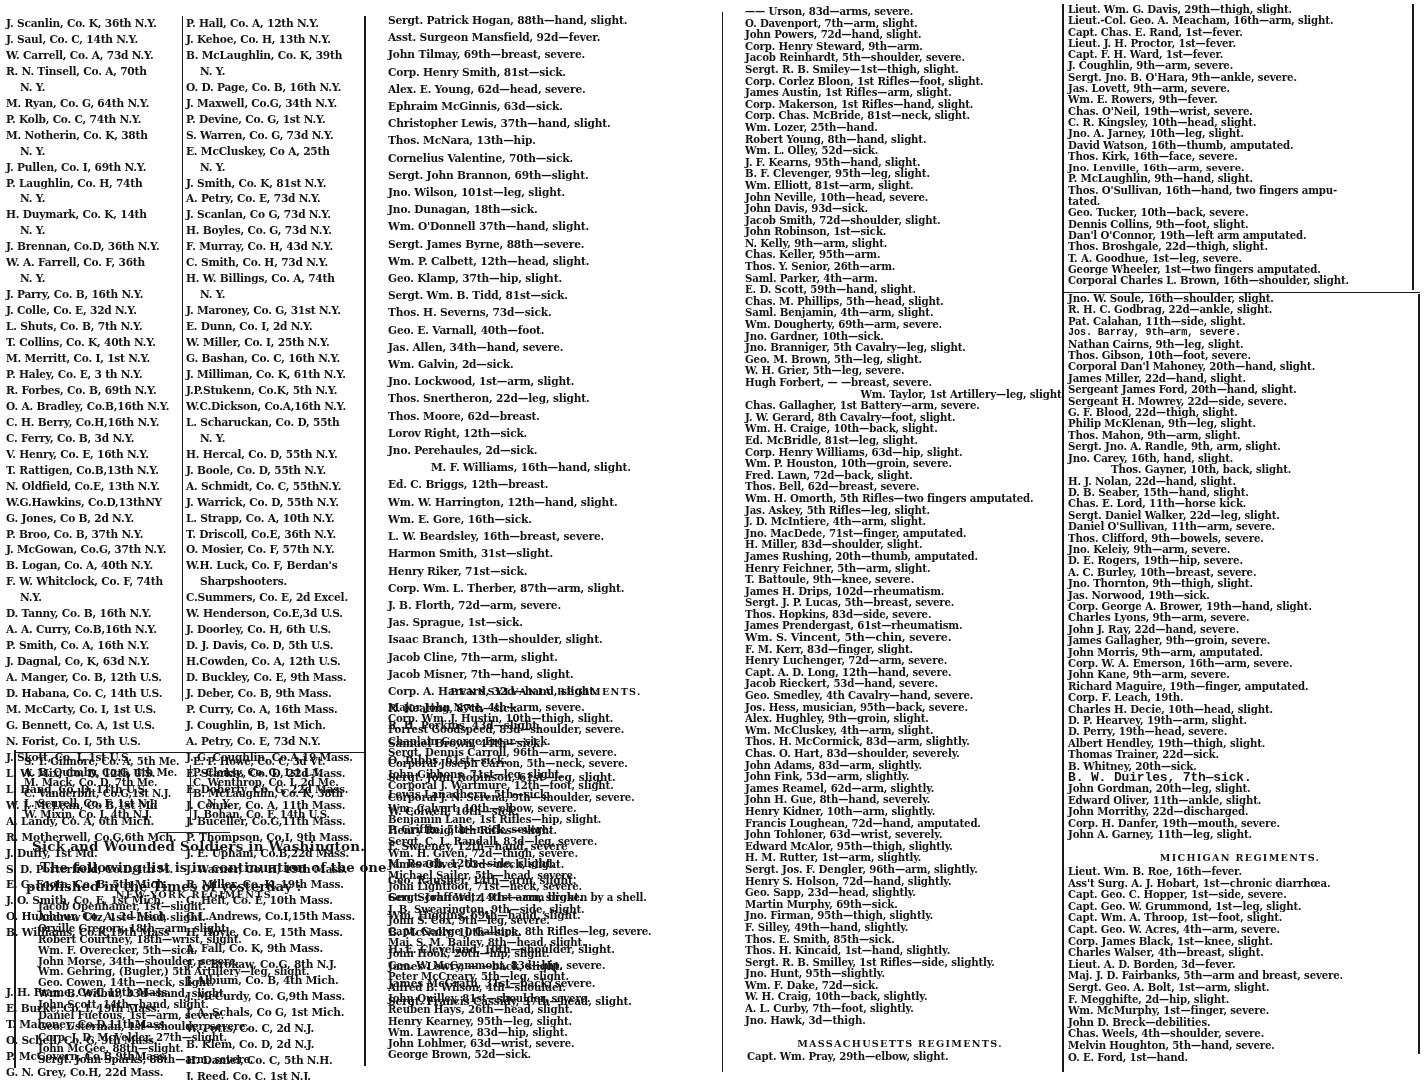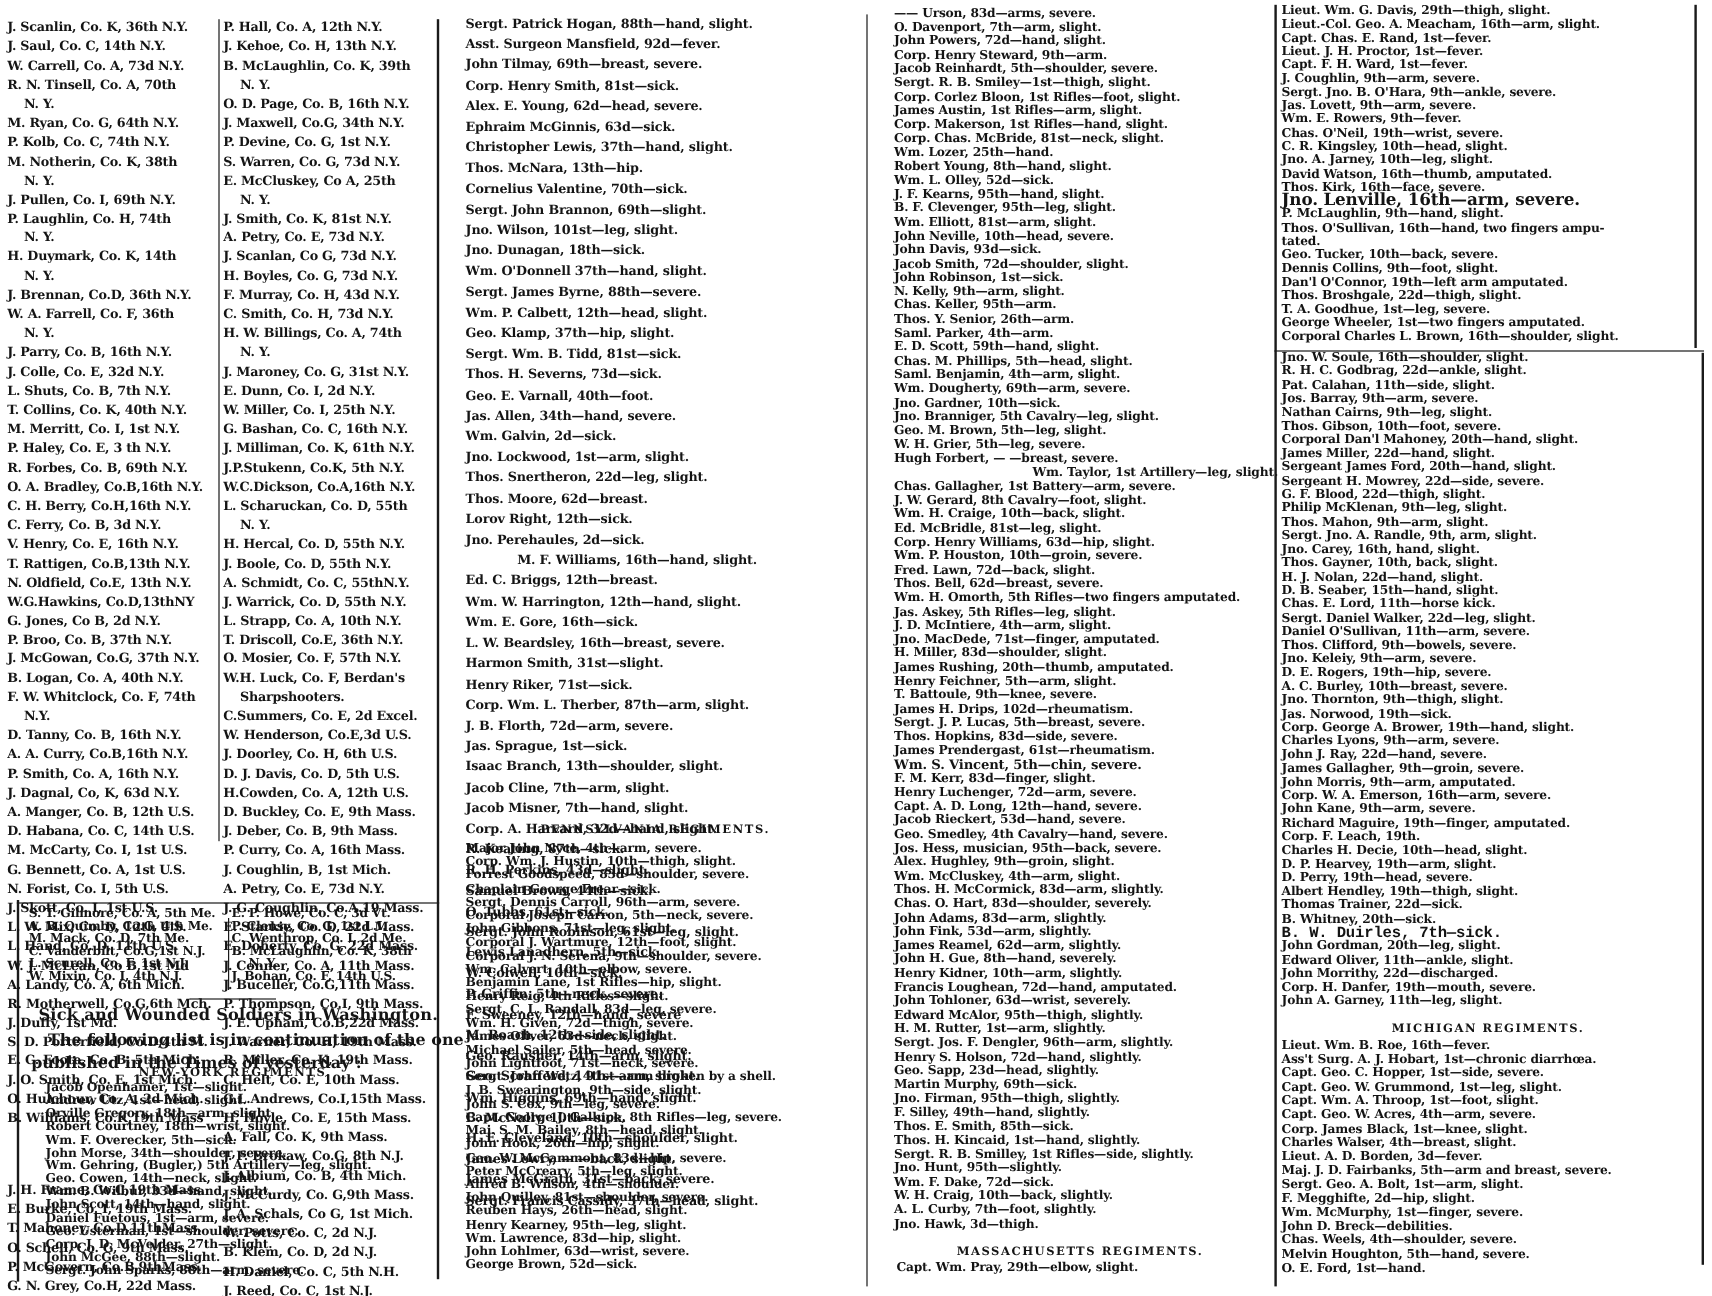--- a/index.html
+++ b/index.html
@@ -412,49 +412,49 @@
     <div class="line" style="line-height: 11.3px; font-size: 10.2px;">Capt. F. H. Ward, 1st—fever.</div>
     <div class="line" style="line-height: 11.3px; font-size: 10.2px;">J. Coughlin, 9th—arm, severe.</div>
     <div class="line" style="line-height: 11.3px; font-size: 10.2px;">Sergt. Jno. B. O'Hara, 9th—ankle, severe.</div>
     <div class="line" style="line-height: 11.3px; font-size: 10.2px;">Jas. Lovett, 9th—arm, severe.</div>
     <div class="line" style="line-height: 11.3px; font-size: 10.2px;">Wm. E. Rowers, 9th—fever.</div>
     <div class="line" style="line-height: 11.3px; font-size: 10.2px;">Chas. O'Neil, 19th—wrist, severe.</div>
     <div class="line" style="line-height: 11.3px; font-size: 10.2px;">C. R. Kingsley, 10th—head, slight.</div>
     <div class="line" style="line-height: 11.3px; font-size: 10.2px;">Jno. A. Jarney, 10th—leg, slight.</div>
     <div class="line" style="line-height: 11.3px; font-size: 10.2px;">David Watson, 16th—thumb, amputated.</div>
     <div class="line" style="line-height: 11.3px; font-size: 10.2px;">Thos. Kirk, 16th—face, severe.</div>
-    <div class="line" style="line-height: 11.3px; font-size: 14px;">Jno. Lenville, 16th—arm, severe.</div>
+    <div class="line" style="line-height: 11.3px; font-size: 10px;">Jno. Lenville, 16th—arm, severe.</div>
     <div class="line" style="line-height: 11.3px; font-size: 10.2px;">P. McLaughlin, 9th—hand, slight.</div>
     <div class="line" style="line-height: 11.3px; font-size: 10.2px;">Thos. O'Sullivan, 16th—hand, two fingers ampu-</div>
     <div class="line cont" style="line-height: 11.3px; font-size: 10.2px;">tated.</div>
     <div class="line" style="line-height: 11.3px; font-size: 10.2px;">Geo. Tucker, 10th—back, severe.</div>
     <div class="line" style="line-height: 11.3px; font-size: 10.2px;">Dennis Collins, 9th—foot, slight.</div>
     <div class="line" style="line-height: 11.3px; font-size: 10.2px;">Dan'l O'Connor, 19th—left arm amputated.</div>
     <div class="line" style="line-height: 11.3px; font-size: 10.2px;">Thos. Broshgale, 22d—thigh, slight.</div>
     <div class="line" style="line-height: 11.3px; font-size: 10.2px;">T. A. Goodhue, 1st—leg, severe.</div>
     <div class="line" style="line-height: 11.3px; font-size: 10.2px;">George Wheeler, 1st—two fingers amputated.</div>
     <div class="line" style="line-height: 11.3px; font-size: 10.2px;">Corporal Charles L. Brown, 16th—shoulder, slight.</div>
   </div>
 <div class="col" id="c4b" style="left:1068px; top:293px; width:346px;">
     <div class="line" style="line-height: 11.4px; font-size: 10.2px;">Jno. W. Soule, 16th—shoulder, slight.</div>
     <div class="line" style="line-height: 11.4px; font-size: 10.2px;">R. H. C. Godbrag, 22d—ankle, slight.</div>
     <div class="line" style="line-height: 11.4px; font-size: 10.2px;">Pat. Calahan, 11th—side, slight.</div>
-    <div class="line" style="line-height: 11.4px; font-size: 10.2px;">Jos. Barray, 9th—arm, severe.</div>
+    <div class="line" style="line-height: 11.4px; font-size: 10.2px; font-family: Liberation Mono, monospace;">Jos. Barray, 9th—arm, severe.</div>
     <div class="line" style="line-height: 11.4px; font-size: 10.2px;">Nathan Cairns, 9th—leg, slight.</div>
     <div class="line" style="line-height: 11.4px; font-size: 10.2px;">Thos. Gibson, 10th—foot, severe.</div>
     <div class="line" style="line-height: 11.4px; font-size: 10.2px;">Corporal Dan'l Mahoney, 20th—hand, slight.</div>
     <div class="line" style="line-height: 11.4px; font-size: 10.2px;">James Miller, 22d—hand, slight.</div>
     <div class="line" style="line-height: 11.4px; font-size: 10.2px;">Sergeant James Ford, 20th—hand, slight.</div>
     <div class="line" style="line-height: 11.4px; font-size: 10.2px;">Sergeant H. Mowrey, 22d—side, severe.</div>
     <div class="line" style="line-height: 11.4px; font-size: 10.2px;">G. F. Blood, 22d—thigh, slight.</div>
     <div class="line" style="line-height: 11.4px; font-size: 10.2px;">Philip McKlenan, 9th—leg, slight.</div>
     <div class="line" style="line-height: 11.4px; font-size: 10.2px;">Thos. Mahon, 9th—arm, slight.</div>
     <div class="line" style="line-height: 11.4px; font-size: 10.2px;">Sergt. Jno. A. Randle, 9th, arm, slight.</div>
     <div class="line" style="line-height: 11.4px; font-size: 10.2px;">Jno. Carey, 16th, hand, slight.</div>
-    <div class="line" style="line-height: 11.4px; font-size: 10.2px;">Thos. Gayner, 10th, back, slight.</div>
+    <div class="line" style="line-height: 11.4px; font-size: 10.2px; margin-left: 43px;">Thos. Gayner, 10th, back, slight.</div>
     <div class="line" style="line-height: 11.4px; font-size: 10.2px;">H. J. Nolan, 22d—hand, slight.</div>
     <div class="line" style="line-height: 11.4px; font-size: 10.2px;">D. B. Seaber, 15th—hand, slight.</div>
     <div class="line" style="line-height: 11.4px; font-size: 10.2px;">Chas. E. Lord, 11th—horse kick.</div>
     <div class="line" style="line-height: 11.4px; font-size: 10.2px;">Sergt. Daniel Walker, 22d—leg, slight.</div>
     <div class="line" style="line-height: 11.4px; font-size: 10.2px;">Daniel O'Sullivan, 11th—arm, severe.</div>
     <div class="line" style="line-height: 11.4px; font-size: 10.2px;">Thos. Clifford, 9th—bowels, severe.</div>
     <div class="line" style="line-height: 11.4px; font-size: 10.2px;">Jno. Keleiy, 9th—arm, severe.</div>
     <div class="line" style="line-height: 11.4px; font-size: 10.2px;">D. E. Rogers, 19th—hip, severe.</div>
     <div class="line" style="line-height: 11.4px; font-size: 10.2px;">A. C. Burley, 10th—breast, severe.</div>
     <div class="line" style="line-height: 11.4px; font-size: 10.2px;">Jno. Thornton, 9th—thigh, slight.</div>

